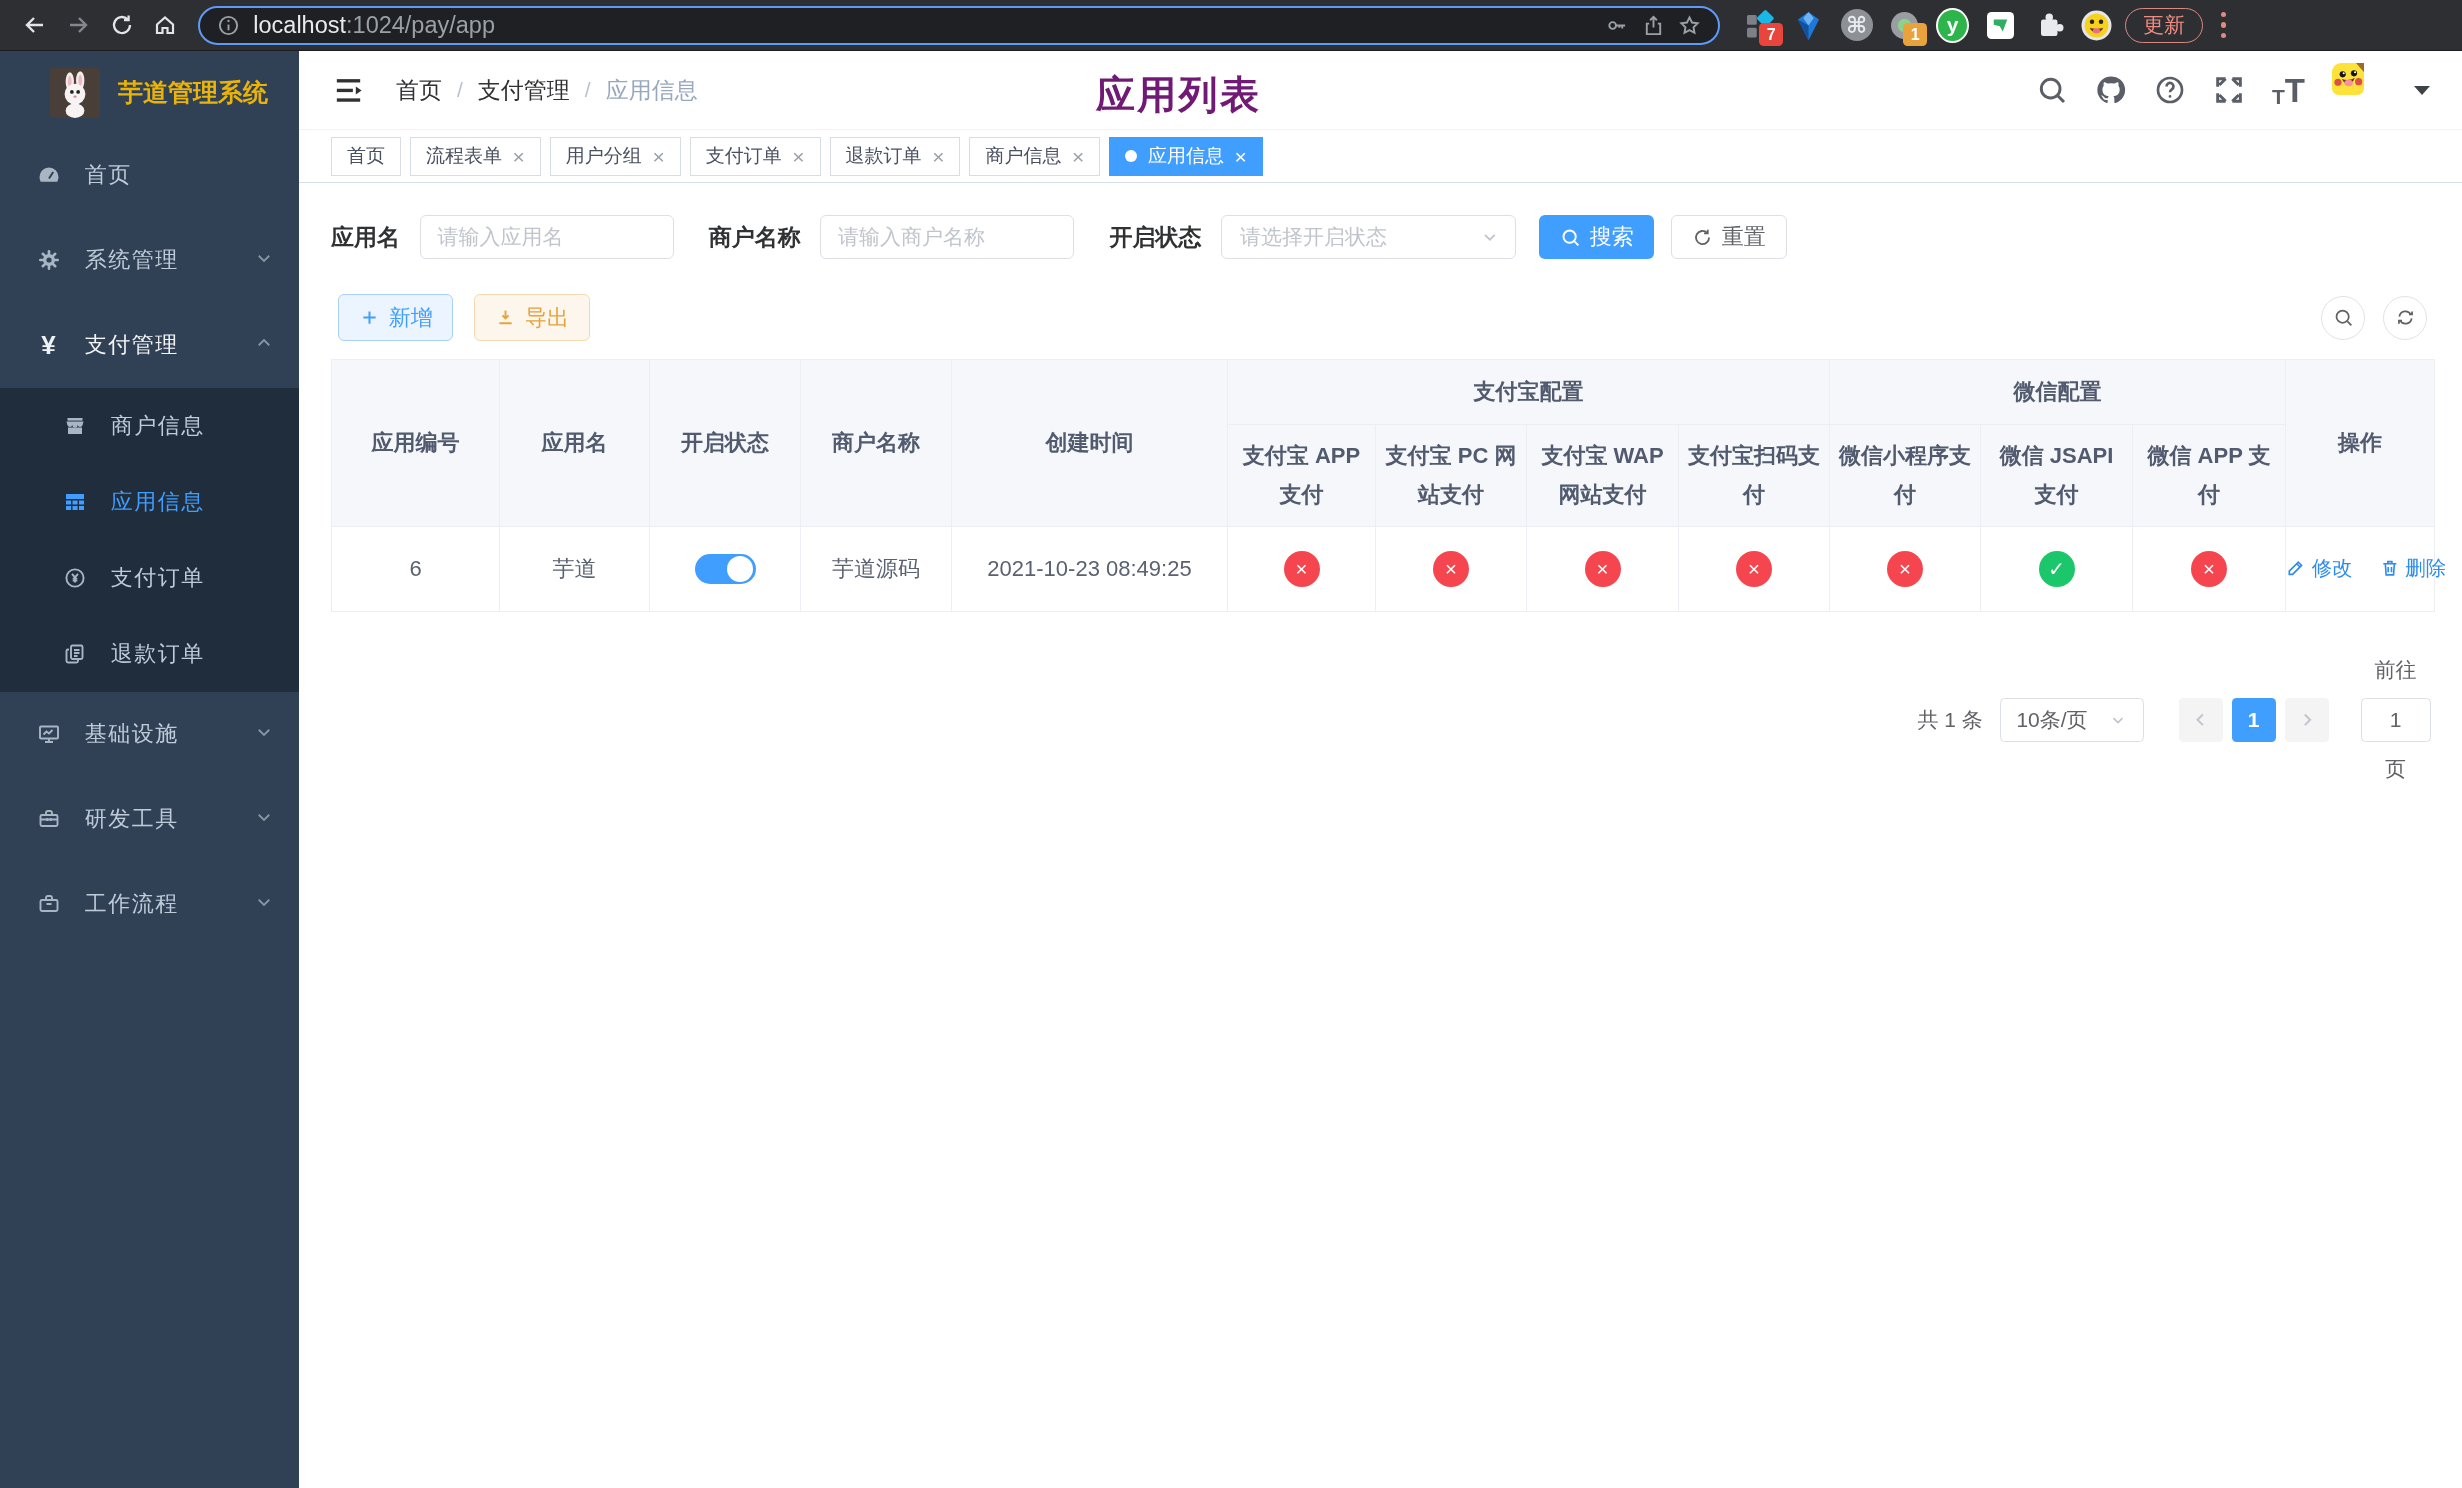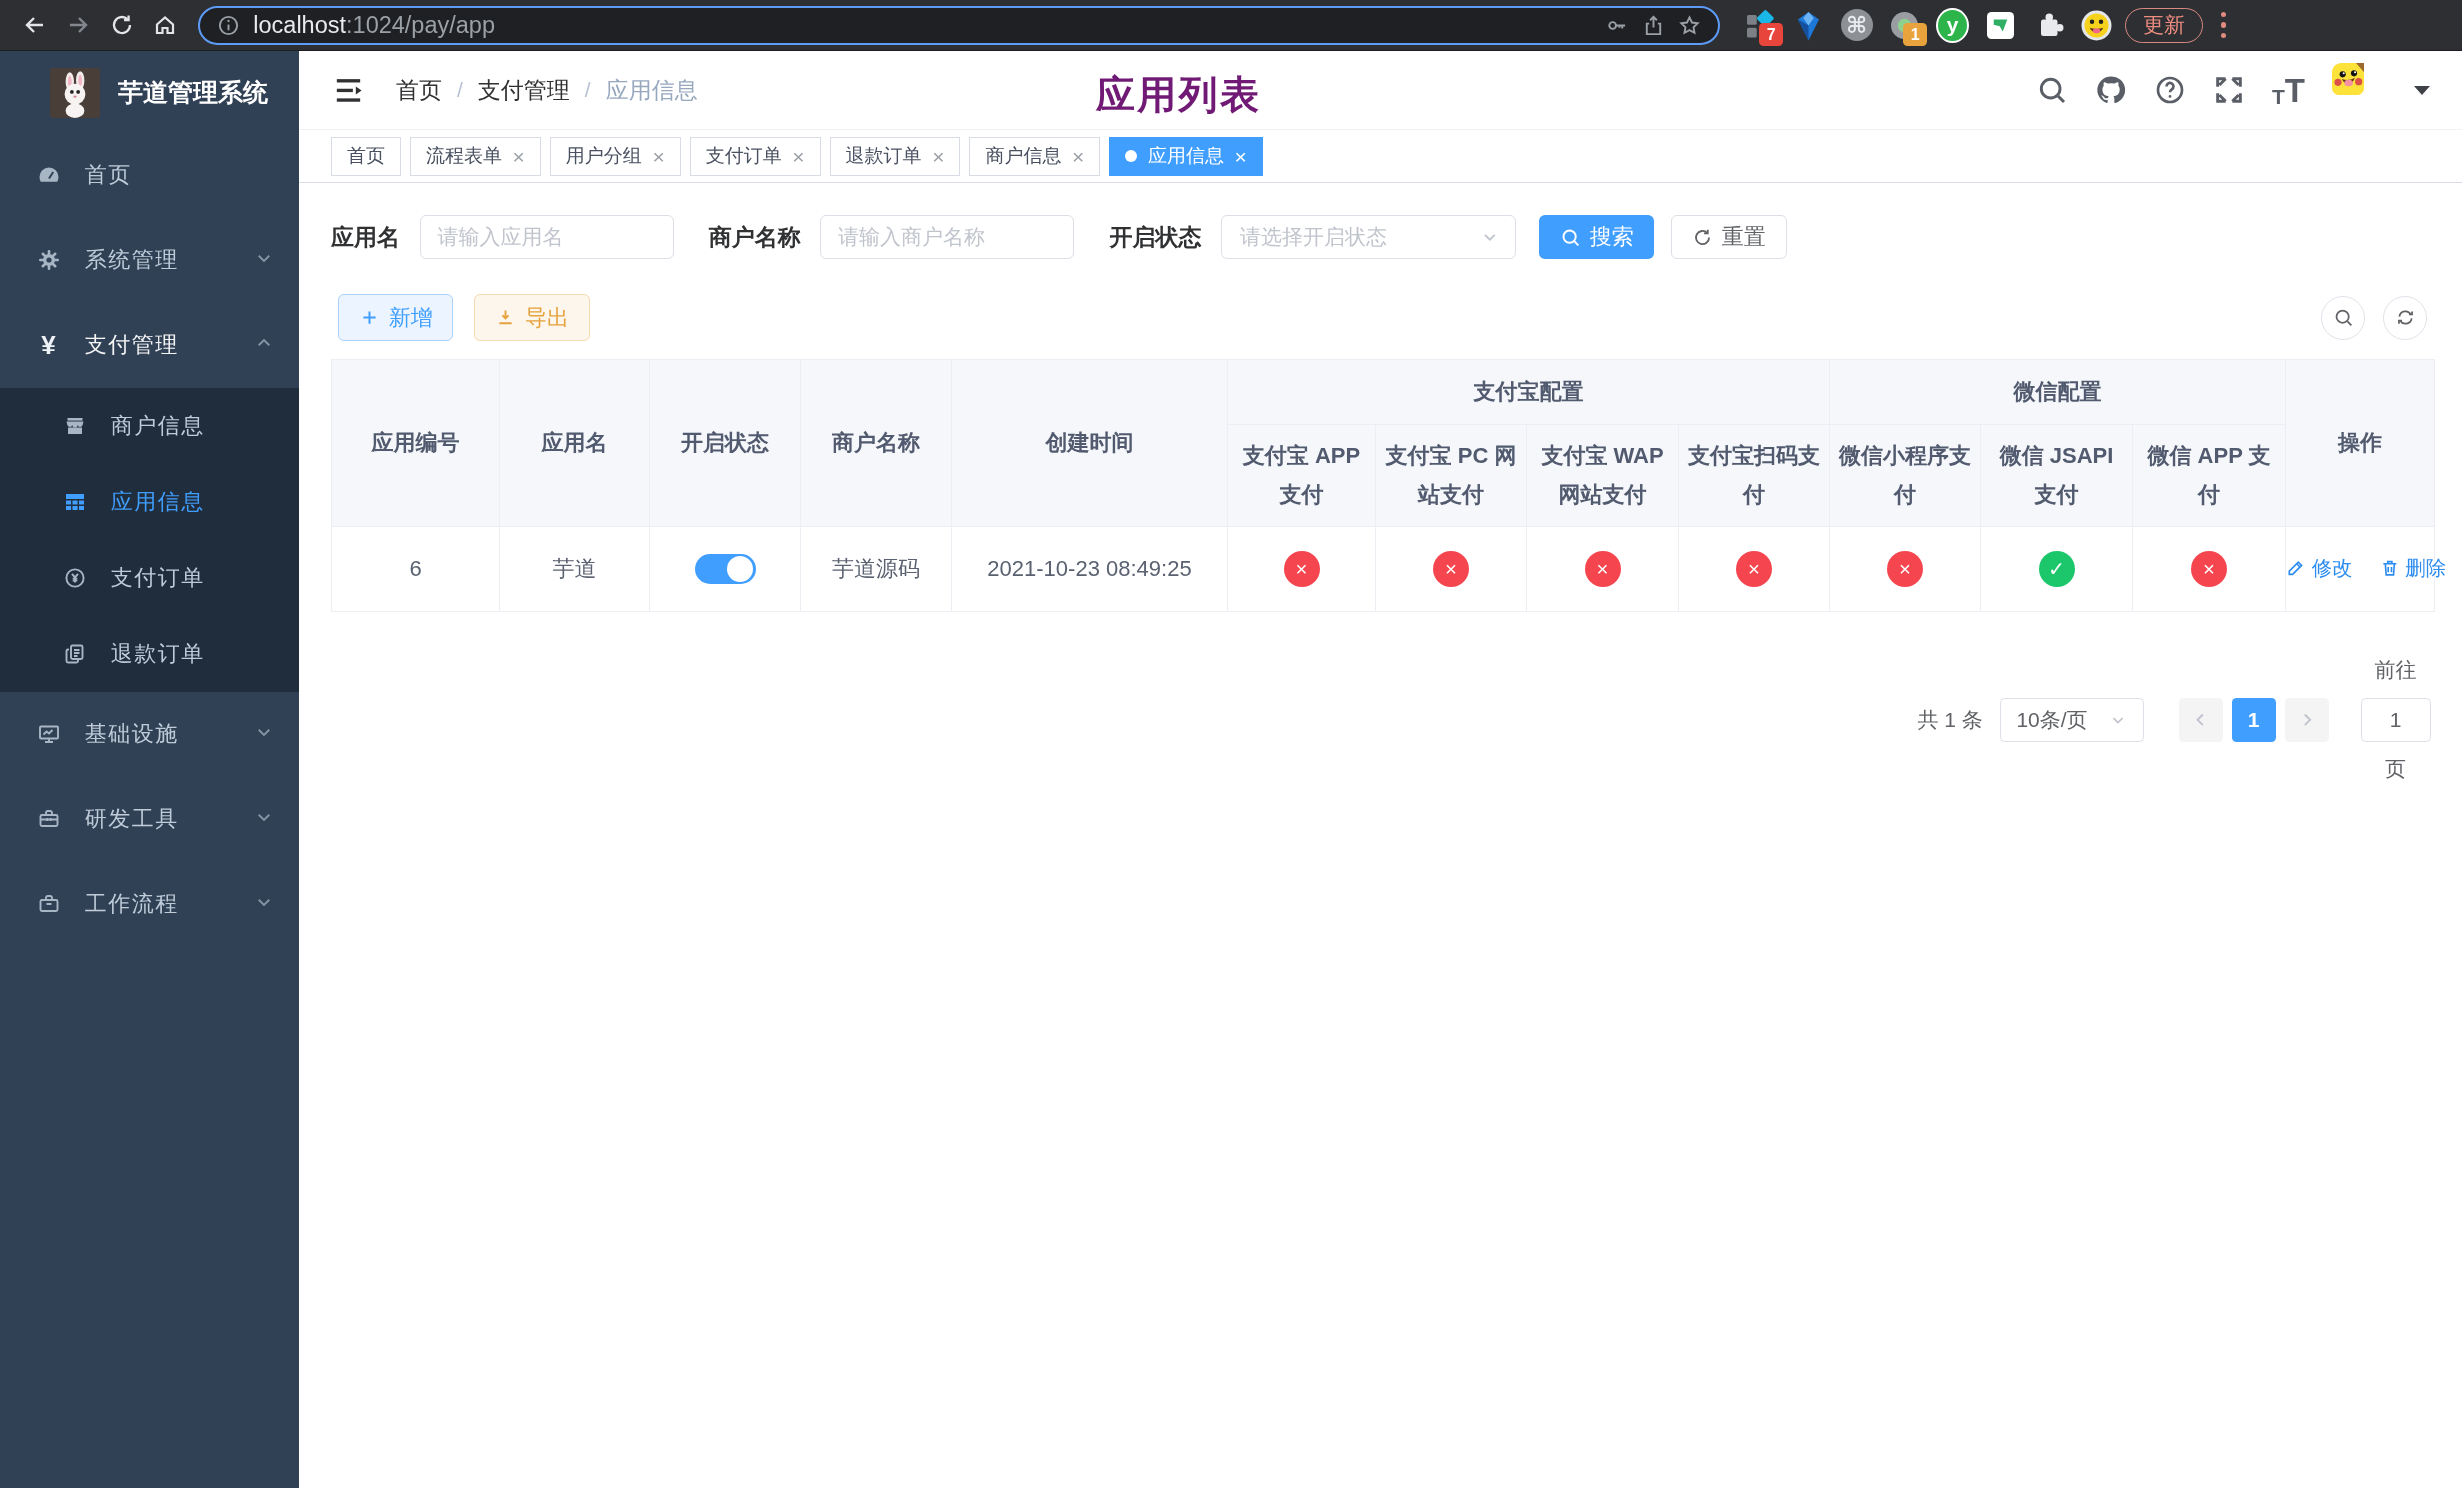--- a/index.html
+++ b/index.html
@@ -33,21 +33,21 @@
     color:#ee8c80; font-size:21px; display:flex; align-items:center; padding:0 16.7px; }
   .kebab { width:12px; margin-left:10.6px; display:flex; flex-direction:column; gap:5.3px;
     align-items:center; }
   .kebab i { width:5.3px; height:5.3px; border-radius:50%; background:#e28a80; }
 
   
   .app { display:flex; height:1437px; }
   .sidebar { width:299px; flex:0 0 299px; background:#304156; color:#bfcbd9; }
   .logo { display:flex; align-items:center; gap:18px; padding:16.7px 7.6px 15px 50px; }
   .logo-img { width:50px; height:50px; border-radius:3px; overflow:hidden; flex:0 0 auto; }
-  .logo-title { color:#ffffff; font-size:25px; font-weight:700; white-space:nowrap; }
+  .logo-title { color:#eab308; font-size:25px; font-weight:700; white-space:nowrap; }
   .menu-item { height:85px; display:flex; align-items:center; padding:0 26px 0 32px;
     font-size:22px; cursor:pointer; }
   .menu-item .mi { width:33px; display:flex; justify-content:center; color:#a8b5c4; flex:0 0 auto; }
   .menu-item .mi svg { width:24px; height:24px; }
   .menu-item .lbl { margin-left:19.7px; flex:1; letter-spacing:1.5px; }
   .menu-item .chev { color:#8795a5; }
   .menu-item .chev svg { width:18px; height:18px; }
   .menu-item.parent-active .lbl { color:#f4f4f5; }
   .yen-glyph { font-size:26px; font-weight:700; color:#a8b5c4; line-height:1; }
   .submenu { background:#1f2d3d; }

